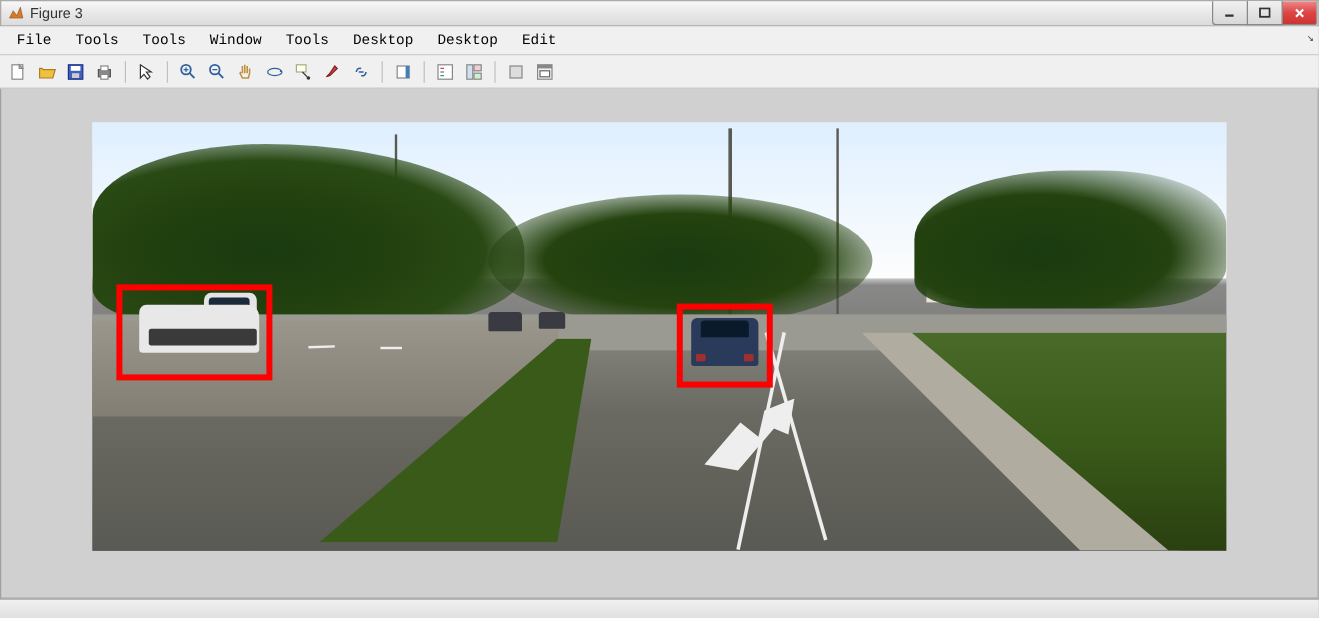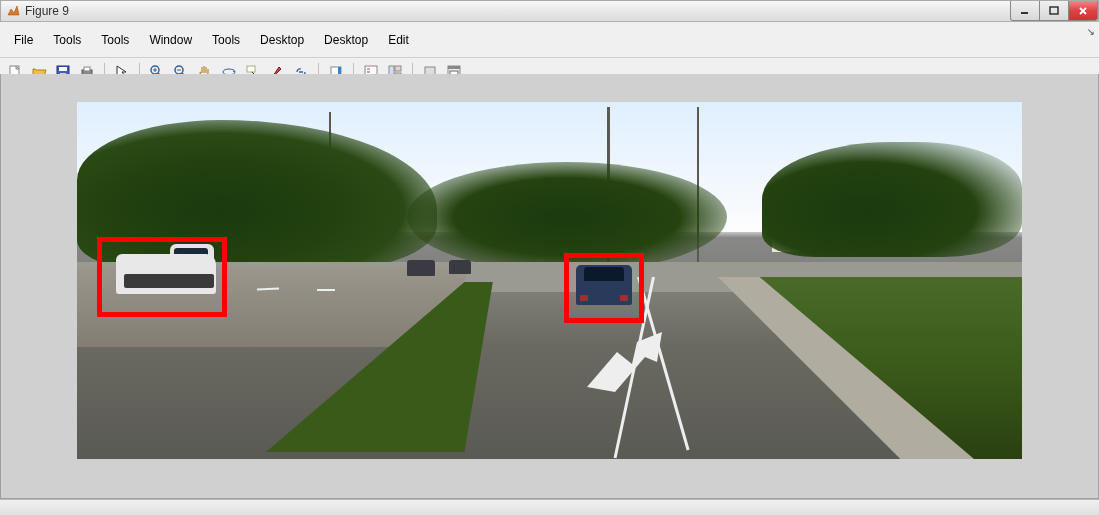--- a/index.html
+++ b/index.html
@@ -51,27 +51,28 @@
       border-top: none;
       background: linear-gradient(to bottom, #f0f0f0, #d8d8d8);
       margin-left: -1px;
     }
     .win-btn.min { border-bottom-left-radius: 3px; }
     .win-btn.close {
       background: linear-gradient(to bottom, #e88 0%, #d44 50%, #c33 100%);
       border-bottom-right-radius: 3px;
     }
     .menu-bar {
-      height: 36px;
+      height: 24px;
       background: #f0f0f0;
       border-bottom: 1px solid #d0d0d0;
       display: flex;
       align-items: center;
       padding-left: 4px;
       position: relative;
+      font-family: Liberation Mono, monospace;
     }
     .menu-item {
       padding: 3px 10px;
       color: #000;
       cursor: default;
     }
     .menu-corner {
       position: absolute;
       right: 4px;
       top: 4px;
@@ -227,21 +228,21 @@
   </style>
 </head>
 <body>
 
 <div class="title-bar">
   <span class="icon">
     <svg width="14" height="14" viewBox="0 0 14 14">
         <path d="M2 11 L5 5 L8 9 L11 2 L13 11 Z" fill="#d97a2a" stroke="#8a4a10" stroke-width="0.5"></path>
       </svg>
   </span>
-  <span class="title-text">Figure 9</span>
+  <span class="title-text">Figure 3</span>
   <div class="window-controls">
     <div class="win-btn min">
       <svg width="10" height="10">
           <line x1="1" y1="7" x2="8" y2="7" stroke="#333" stroke-width="2"></line>
         </svg>
     </div>
     <div class="win-btn max">
       <svg width="10" height="10">
           <rect x="1" y="1" width="8" height="7" fill="none" stroke="#333" stroke-width="1.5"></rect>
         </svg>

